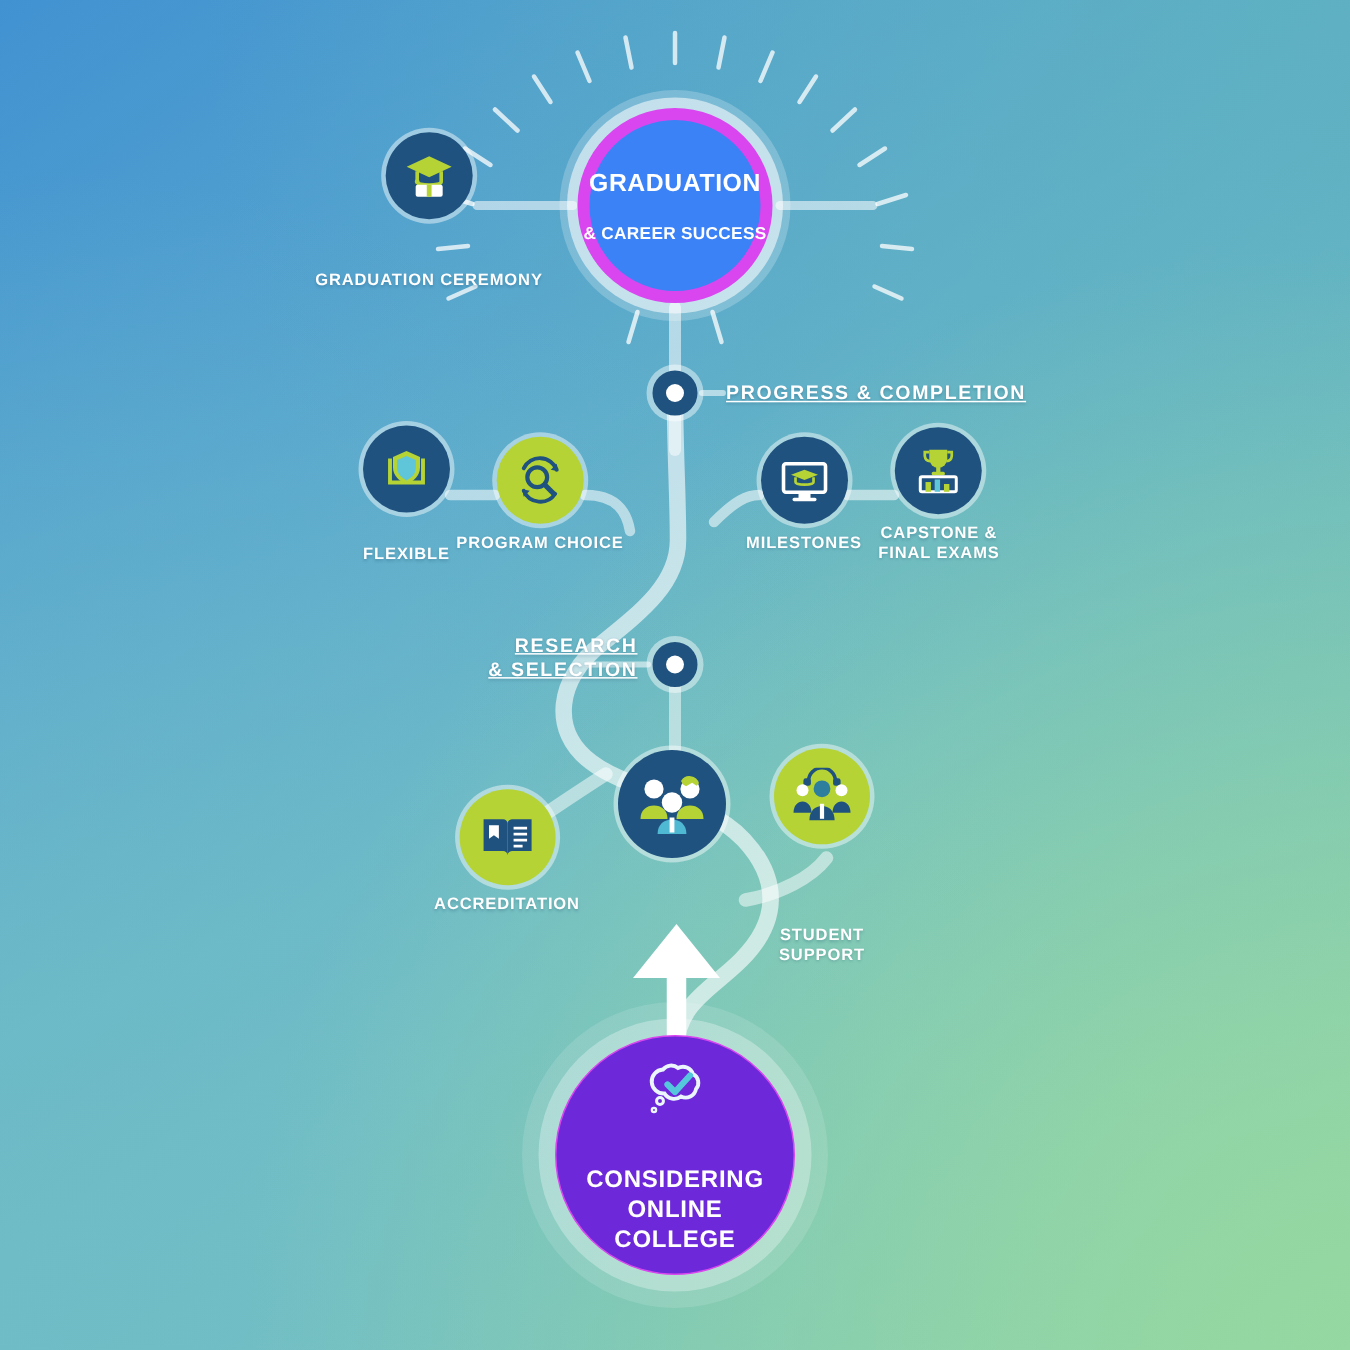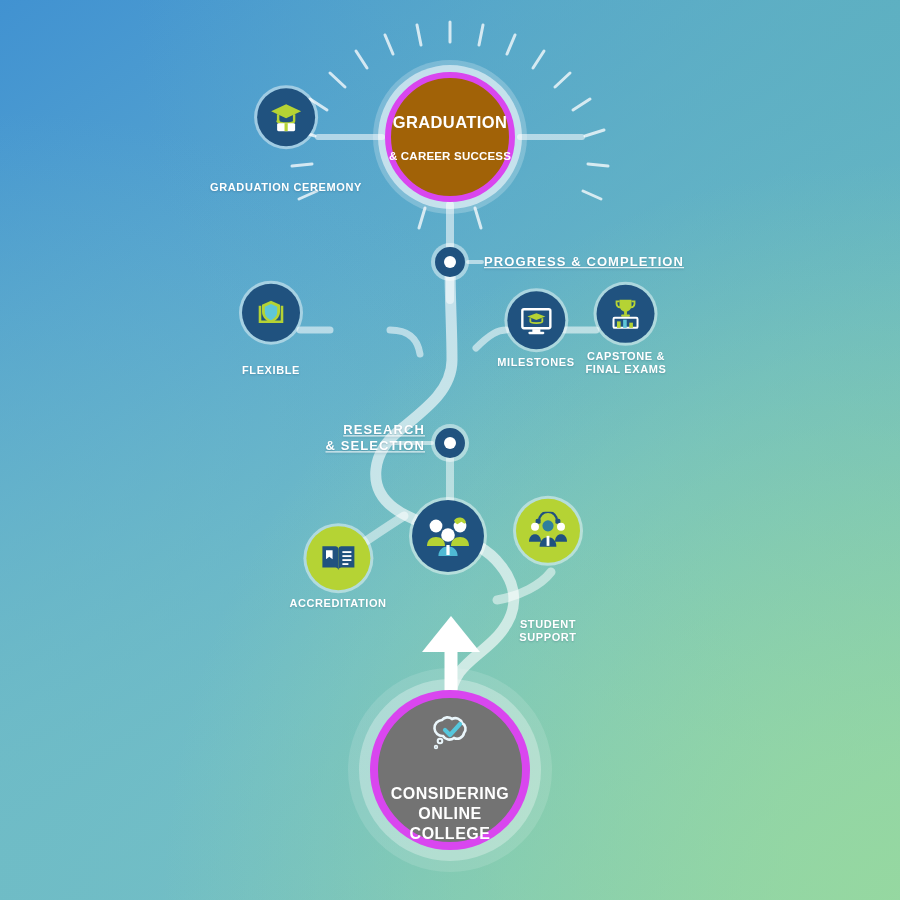--- a/index.html
+++ b/index.html
@@ -23,31 +23,31 @@
   .disc { border-radius:50%; display:flex; align-items:center; justify-content:center;
           position:relative; }
   .disc svg { display:block; }
 
   .lbl { margin-top:7px; text-align:center; color:#ffffff;
          font-weight:700; letter-spacing:.6px; line-height:1.15;
          text-shadow:0 1px 2px rgba(20,60,90,.25); font-size:11px; }
 
   
   #grad-node { left:450px; top:137px; }
-  #grad-node .disc { width:130px; height:130px; background:#a16207;
-      border:6px solid #d946ef;
+  #grad-node .disc { width:130px; height:130px; background:#3b82f6;
+      border:8px solid #d946ef;
       box-shadow:0 0 0 7px rgba(255,255,255,.55), 0 0 0 12px rgba(255,255,255,.22);text-decoration:underline; }
   #grad-node .hero-txt { position:absolute; text-align:center; color:#fff; width:124px; }
   #grad-node .t1 { font-size:16.5px; font-weight:700; letter-spacing:.4px; }
   #grad-node .t2 { font-size:11.5px; font-weight:700; letter-spacing:.2px; margin-top:18px; }
 
   
   #start-node { left:450px; top:770px; }
-  #start-node .disc { width:160px; height:160px; background:#737373;
-      border:8px solid #d946ef;
+  #start-node .disc { width:160px; height:160px; background:#6d28d9;
+      border:1px solid #d946ef;
       box-shadow:0 0 0 11px rgba(255,255,255,.30), 0 0 0 22px rgba(255,255,255,.13); }
   #start-node .start-txt { position:absolute; text-align:center; color:#fff;
       width:150px; top:86px; font-size:16px; font-weight:700; line-height:1.25;
       letter-spacing:.5px; }
 
   
   .sat .disc { width:58px; height:58px; }
   .sat.navy .disc { background:#20527f; box-shadow:0 0 0 3px rgba(255,255,255,.45); }
   .sat.green .disc { background:#b5d334; box-shadow:0 0 0 3px rgba(255,255,255,.45); }
   .sat.big .disc { width:66px; height:66px; }
@@ -166,20 +166,33 @@
     <div class="disc">
       <svg width="36" height="36" viewBox="0 0 36 36">
         <path d="M7 11 v16 h22 v-16" fill="none" stroke="#b5d334" stroke-width="2.6"></path>
         <path d="M18 6 L27 10 v7 c0 6-5 9.5-9 11-4-1.5-9-5-9-11 v-7 Z" fill="#b5d334"></path>
         <path d="M18 9.4 L24.2 12 v5.4 c0 4.4-3.6 7-6.2 8.2-2.6-1.2-6.2-3.8-6.2-8.2 V12 Z" fill="#5ec6d8"></path>
       </svg>
     </div>
     <div class="lbl">FLEXIBLE</div>
   </div>
 
+  <div class="node sat green" style="left:360px; top:330px;">
+    <div class="disc">
+      <svg width="38" height="38" viewBox="0 0 38 38">
+        <path d="M30 12 a12 12 0 0 0 -22 -1" fill="none" stroke="#20527f" stroke-width="2.6" stroke-linecap="round"></path>
+        <path d="M8 26 a12 12 0 0 0 21 2" fill="none" stroke="#20527f" stroke-width="2.6" stroke-linecap="round"></path>
+        <path d="M30 8 l1 5 l-5 -1 Z" fill="#20527f"></path>
+        <path d="M8 30 l-1 -5 l5 1 Z" fill="#20527f"></path>
+        <circle cx="17" cy="17" r="6.6" fill="none" stroke="#20527f" stroke-width="2.8"></circle>
+        <path d="M22 22 L28 28" stroke="#20527f" stroke-width="3.4" stroke-linecap="round"></path>
+      </svg>
+    </div>
+    <div class="lbl">PROGRAM CHOICE</div>
+  </div>
 
   <div class="node sat navy" style="left:536px; top:330px;">
     <div class="disc">
       <svg width="38" height="38" viewBox="0 0 38 38">
         <rect x="5" y="8" width="28" height="19" rx="1.6" fill="none" stroke="#ffffff" stroke-width="2.4"></rect>
         <path d="M19 12 L28 15.4 L19 18.8 L10 15.4 Z" fill="#b5d334"></path>
         <path d="M13 17 v3.4 c0 2 12 2 12 0 V17" fill="none" stroke="#b5d334" stroke-width="1.8"></path>
         <rect x="15" y="28" width="8" height="3" fill="#ffffff"></rect>
         <rect x="11" y="30.6" width="16" height="2.4" rx="1.1" fill="#ffffff"></rect>
       </svg>

